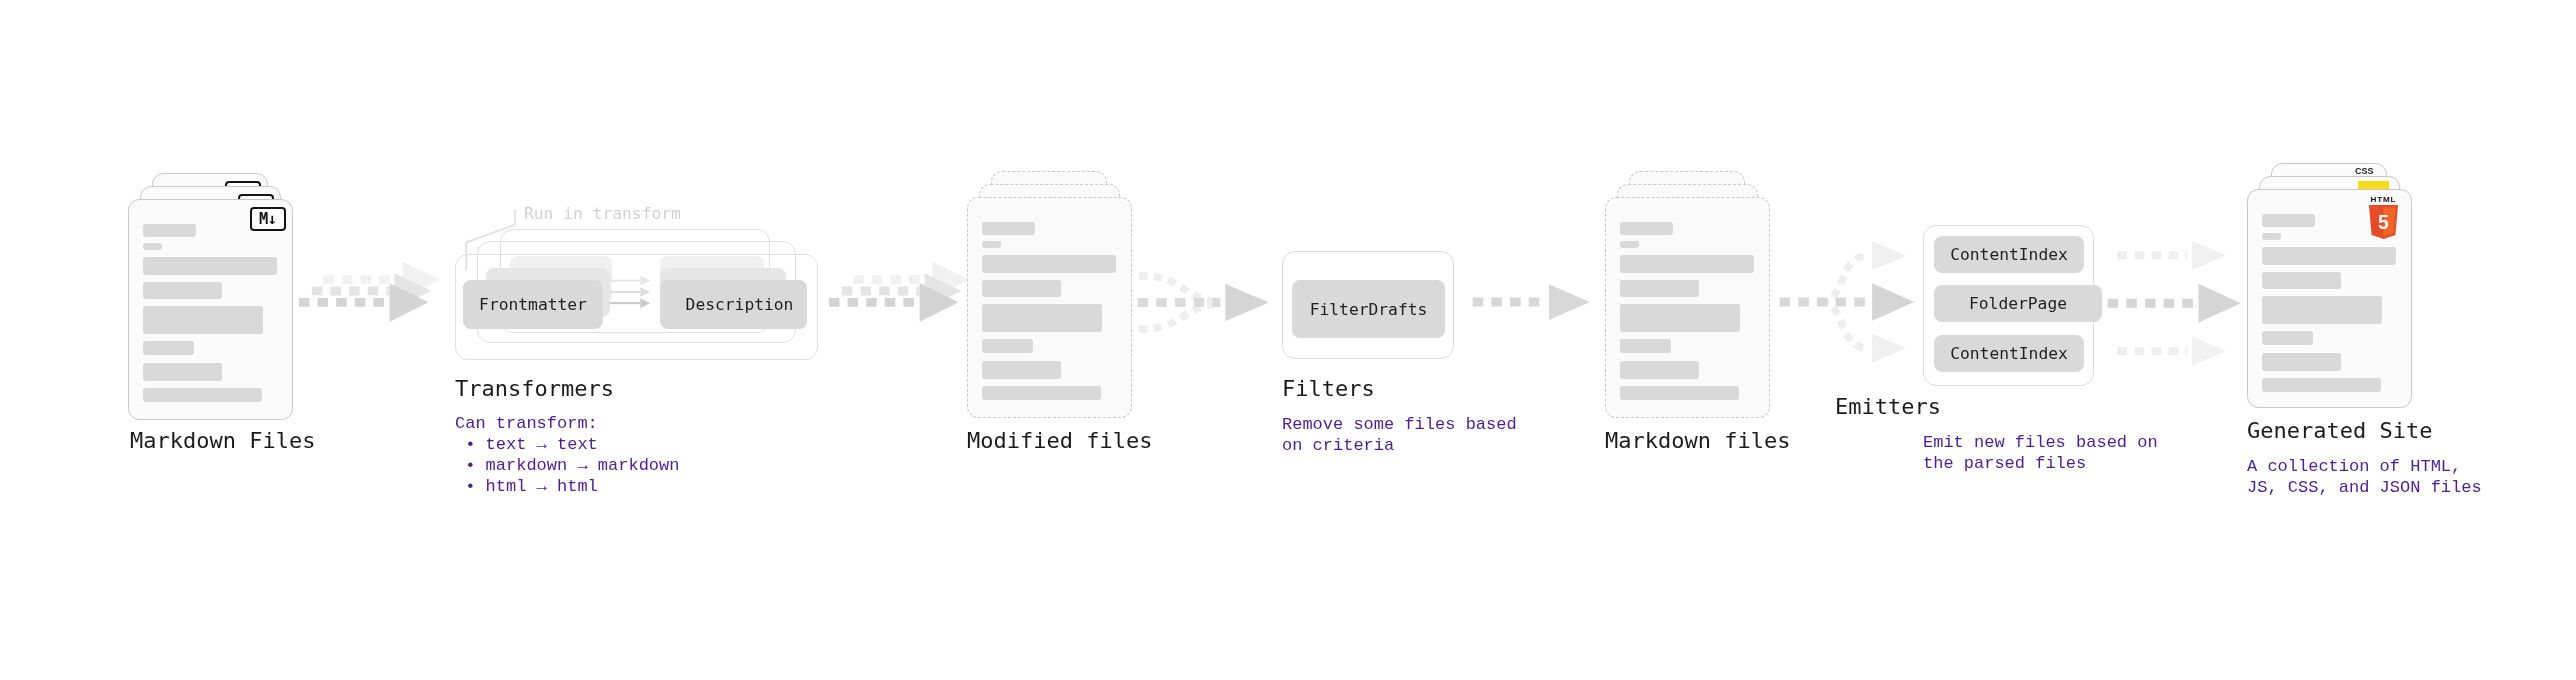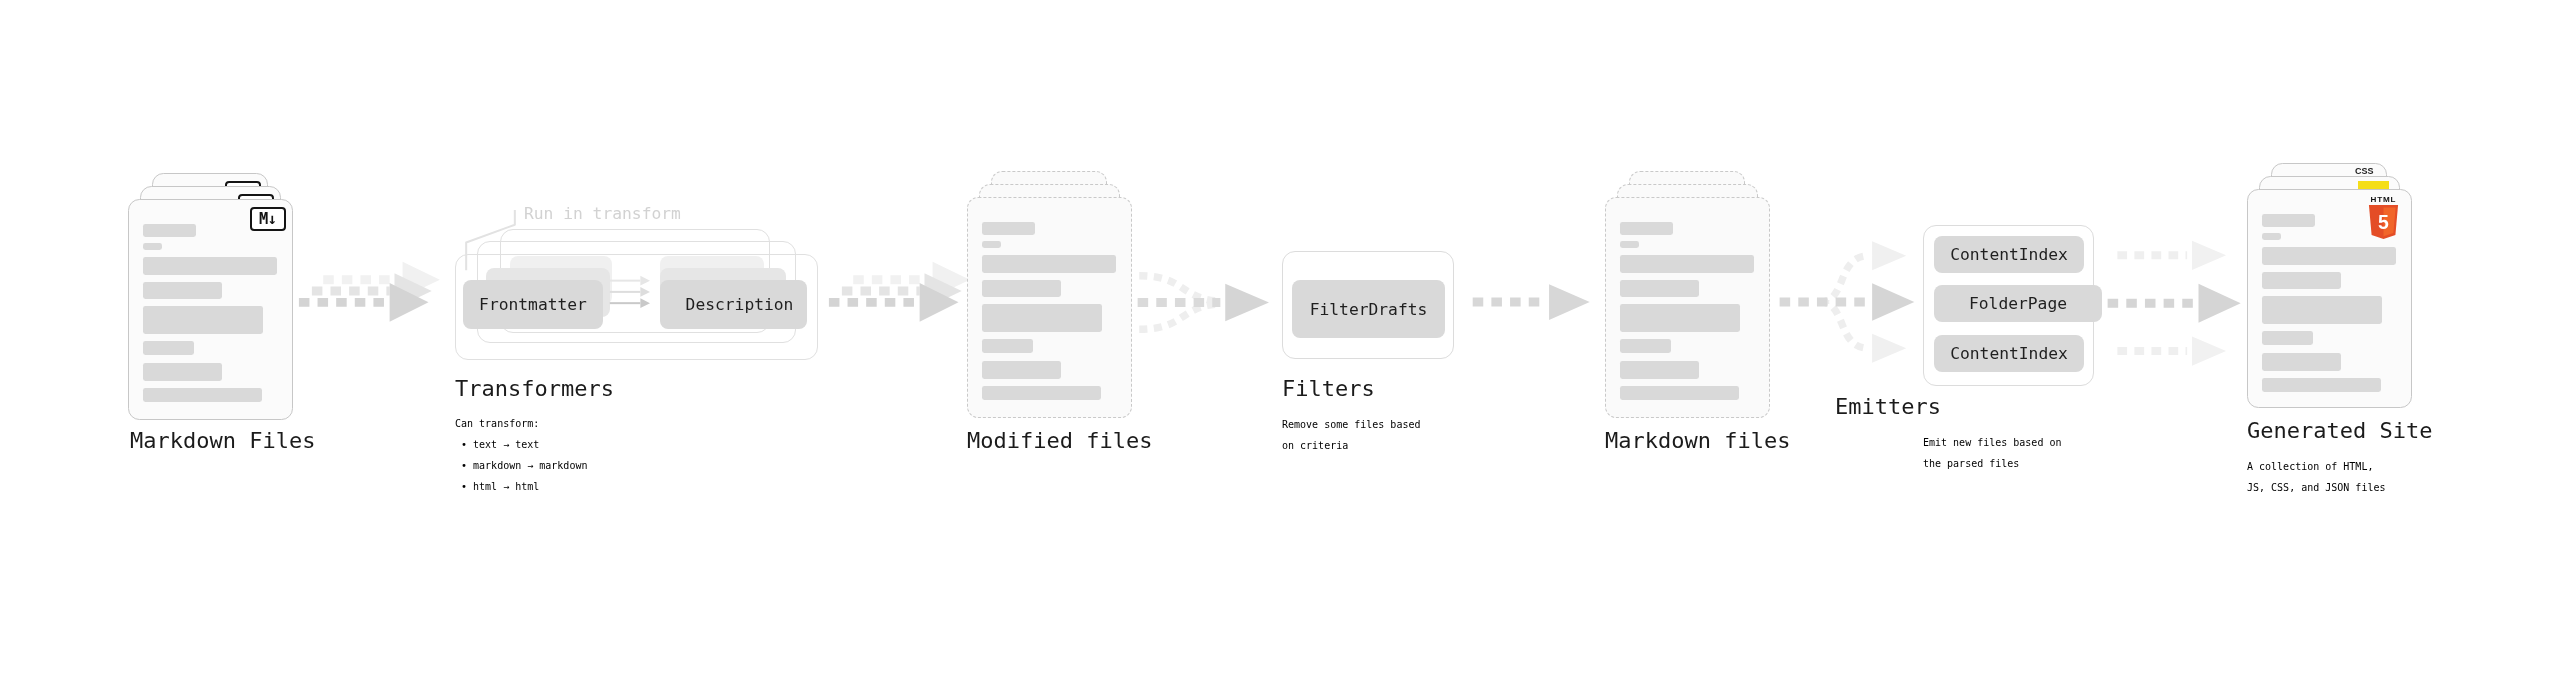--- a/index.html
+++ b/index.html
@@ -17,21 +17,21 @@
   .b2 { top:43px;  width:18.7px;  height:6.5px;  }
   .b3 { top:57px;  width:134px; height:18px; }
   .b4 { top:82px; width:79px;  height:17px; }
   .b5 { top:106px; width:120px; height:28px; }
   .b6 { top:141px; width:51px;  height:14px; }
   .b7 { top:163px; width:79px;  height:18px; }
   .b8 { top:188px; width:119px; height:14px; }
 
   
   .label { position:absolute; font-size:22px; line-height:24.4px; color:#1b1b1b; white-space:pre; }
-  .body-text { position:absolute; font-size:10px; line-height:21px; color:#000000; white-space:pre; }
+  .body-text { position:absolute; font-size:17px; line-height:21px; color:#4c1d95; white-space:pre;font-family:Liberation Mono, monospace; }
   .annotation { position:absolute; font-size:16.3px; color:#d2d2d2; white-space:pre; }
 
   
   .pill { position:absolute; background:#d9d9d9; border-radius:8.1px; display:flex; align-items:center;
           justify-content:center; font-size:16.3px; color:#1f1f1f; }
   .pill.mid  { background:#e6e6e6; }
   .pill.back { background:#f0f0f0; }
   .frame { position:absolute; border:1.6px solid #e0e0e0; border-radius:13px; background:transparent; }
   .frame.solid-frame { border-color:#dcdcdc; }
 

